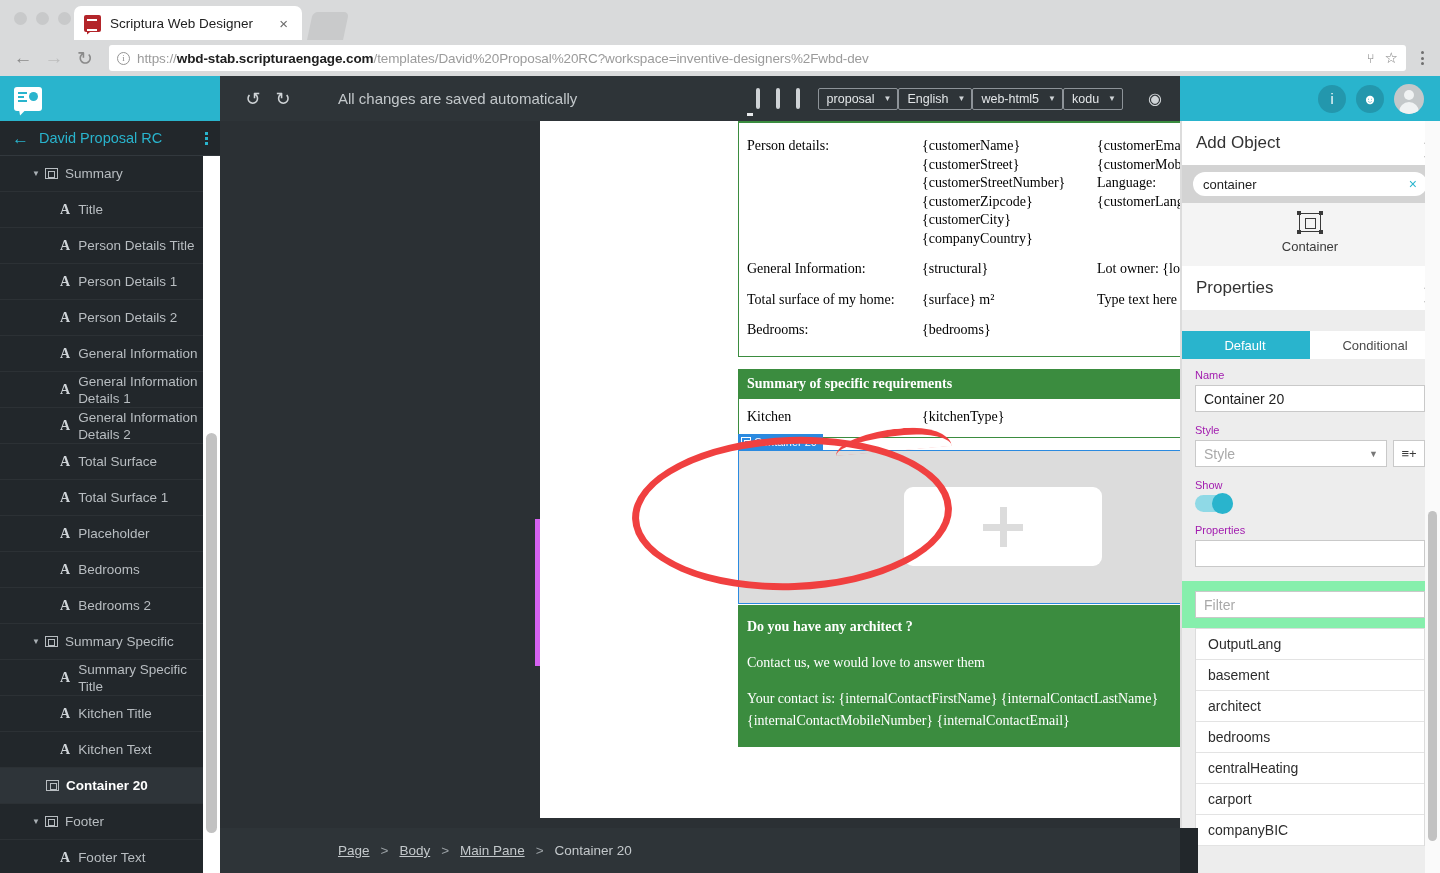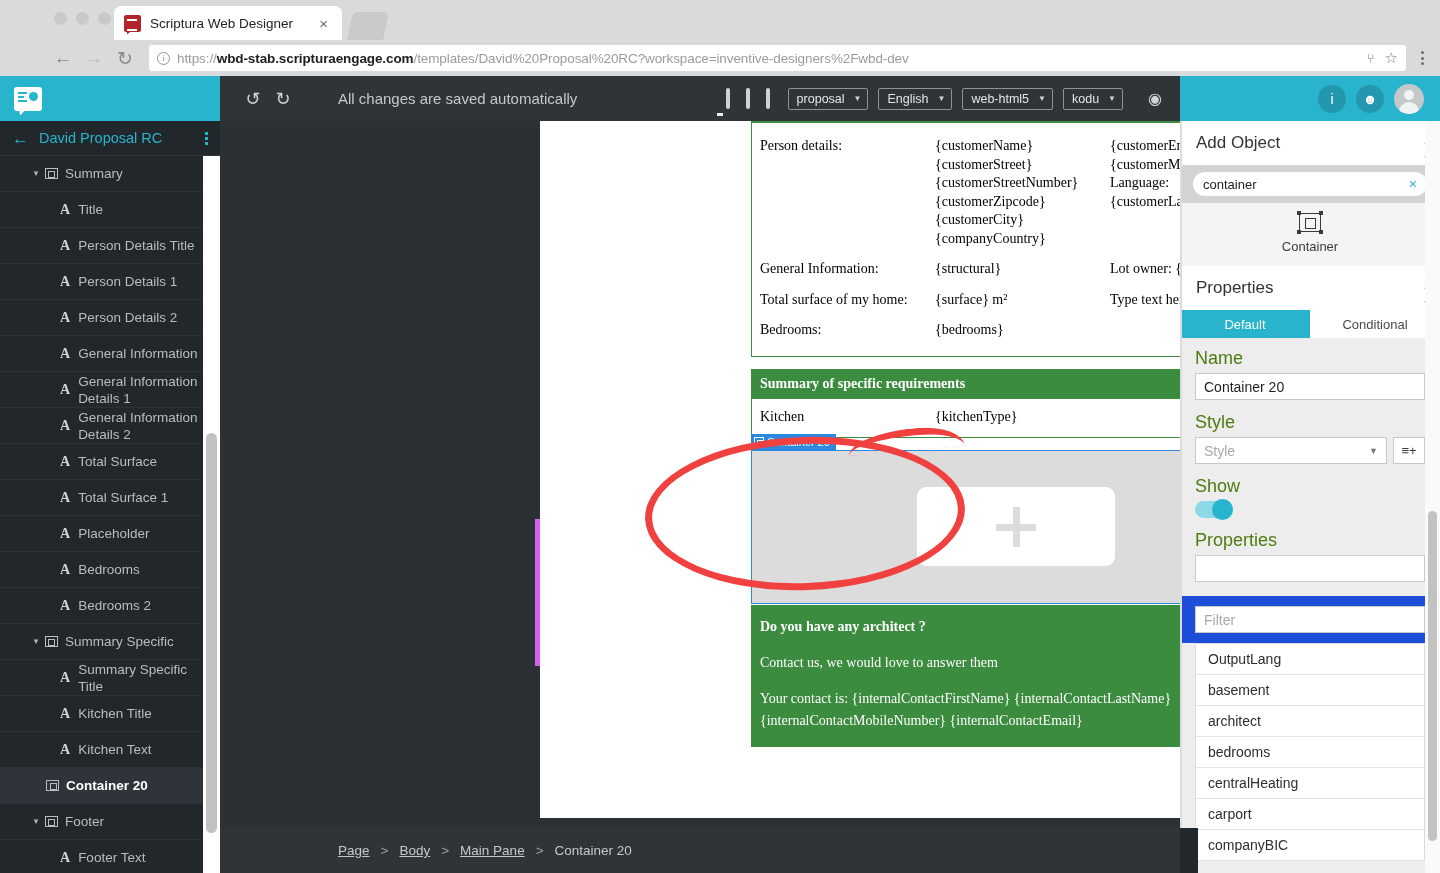--- a/index.html
+++ b/index.html
@@ -4,21 +4,21 @@
 <style>
   * { box-sizing: border-box; margin: 0; padding: 0; }
   html, body {
     width: 1440px; height: 873px;
     font-family: "Liberation Sans", sans-serif;
     background: #ffffff;
     overflow: hidden;
   }
 
   
-  .browser-chrome { width: 1440px; height: 76px; background: #d9dadb; position: relative; padding-left: 40px; }
+  .browser-chrome { width: 1440px; height: 76px; background: #d9dadb; position: relative; }
   .chrome-tabstrip { height: 40px; position: relative; }
   .traffic { position: absolute; left: 14px; top: 12px; display: flex; gap: 9px; }
   .traffic span { width: 13px; height: 13px; border-radius: 50%; background: #c8c9ca; display: block; }
   .tab {
     position: absolute; left: 74px; top: 6px; width: 228px; height: 34px;
     background: #fff; border-radius: 7px 7px 0 0;
     display: flex; align-items: center; padding: 0 10px;
   }
   .tab-favicon {
     width: 17px; height: 17px; background: #b3252a; border-radius: 2px;
@@ -123,35 +123,35 @@
              color: #cfd3d6; font-size: 18px; }
   .tb-status { font-size: 15px; color: #c3c8cb; margin-left: 40px; }
   .tb-devices { margin-left: auto; display: flex; align-items: center; gap: 16px; }
   .dev { position: relative; }
   .dev-desktop { width: 20px; height: 14px; background: #e8eaec; border-radius: 2px; }
   .dev-desktop::after { content:""; position:absolute; left:7px; top:14px; width:6px; height:3px; background:#e8eaec; }
   .dev-tablet { width: 13px; height: 17px; border: 2px solid #cfd3d6; border-radius: 2px; }
   .dev-tabletl { width: 17px; height: 12px; border: 2px solid #cfd3d6; border-radius: 2px; }
   .dev-phone { width: 9px; height: 16px; border: 2px solid #cfd3d6; border-radius: 2px; }
 
-  .tb-selects { display: flex; align-items: center; gap: 10px; margin-left: 18px; }
+  .tb-selects { display: flex; align-items: center; margin-left: 18px; }
   .tb-select {
     height: 22px; border: 1px solid #8d9398; border-radius: 2px; display: flex; align-items: center;
     padding: 0 6px 0 8px; font-size: 12.5px; color: #e3e6e8; gap: 9px;
   }
   .tb-select .car { font-size: 8px; color: #cfd3d6; }
   .tb-eye { margin-left: 25px; font-size: 16px; color: #cfd3d6; }
 
   .canvas-wrap { flex: 1 1 auto; position: relative; overflow: hidden; background: #2b3034; }
   .purple-bar { position: absolute; left: 315px; top: 398px; width: 5px; height: 147px; background: #d561f0; }
   .page {
     position: absolute; left: 320px; top: 0; width: 735px; height: 697px; background: #fff;
   }
 
-  .doc { position: absolute; left: 211px; top: -8px; width: 529px; font-family: "Liberation Serif", serif; color: #000; }
+  .doc { position: absolute; left: 198px; top: -8px; width: 529px; font-family: "Liberation Serif", serif; color: #000; }
   .green-sliver {
     height: 10px; background: #3b8c3f; border-left: 1px solid #3b8c3f; border-right: 1px solid #3b8c3f;
     overflow: hidden; position: relative;
   }
 
   .doc-block { border: 1px solid #3b8c3f; border-top: none; padding: 14px 8px 16px 8px; }
   .doc-row { display: flex; margin-bottom: 12px; font-size: 14px; line-height: 18.5px; }
   .doc-row:last-child { margin-bottom: 0; }
   .col-a { width: 175px; flex: 0 0 auto; }
   .col-b { width: 175px; flex: 0 0 auto; }
@@ -248,27 +248,27 @@
                 align-items: center; gap: 7px; }
   .obj-ico { width: 22px; height: 19px; border: 1.6px solid #3a3a3a; position: relative; }
   .obj-ico::after { content:""; position:absolute; left:5px; top:3.5px; width:9px; height:9px; border:1.6px solid #3a3a3a; }
   .obj-ico i { position:absolute; width:4px; height:4px; background:#3a3a3a; }
   .obj-ico i:nth-child(1){ left:-3px; top:-3px; }
   .obj-ico i:nth-child(2){ right:-3px; top:-3px; }
   .obj-ico i:nth-child(3){ left:-3px; bottom:-3px; }
   .obj-ico i:nth-child(4){ right:-3px; bottom:-3px; }
   .obj-label { font-size: 13px; color: #3a3a3a; }
 
-  .tabs { display: flex; height: 28px; }
+  .tabs { display: flex; height: 28px; margin-top: 21px; }
   .tab-btn { flex: 1 1 0; display: flex; align-items: center; justify-content: center;
              font-size: 13px; color: #4a4a4a; background: #fff; }
   .tab-btn.active { background: #29b4cd; color: #fff; }
 
   .field-area { padding: 10px 15px 14px 15px; background: #ededed; }
-  .fld-label { font-size: 18px; color: #4d7c0f; margin-bottom: 4px; }
+  .fld-label { font-size: 11px; color: #a21caf; margin-bottom: 4px; }
   .fld-input {
     background: #fff; border: 1px solid #c9c9c9; height: 27px; display: flex; align-items: center;
     padding: 0 8px; font-size: 14px; color: #1f1f1f;
   }
   .fld-input.placeholder { color: #a9a9a9; }
   .fld-select { display: flex; gap: 6px; }
   .fld-select .sel {
     flex: 1 1 auto; background: #fff; border: 1px solid #c9c9c9; height: 27px;
     display: flex; align-items: center; padding: 0 8px; font-size: 14px; color: #a9a9a9;
   }
@@ -276,21 +276,21 @@
   .sel-btn {
     width: 32px; background: #fff; border: 1px solid #c9c9c9; height: 27px;
     display: flex; align-items: center; justify-content: center; color: #3a3a3a; font-size: 13px;
   }
   .toggle {
     width: 38px; height: 17px; border-radius: 9px; background: #8fd9e6; position: relative;
   }
   .toggle i { position: absolute; right: 0; top: -2px; width: 21px; height: 21px; border-radius: 50%; background: #29b4cd; }
   .spacer12 { height: 12px; }
 
-  .data-filter { padding: 10px 15px 10px 15px; background: #1d4ed8; }
+  .data-filter { padding: 10px 15px 10px 15px; background: #86efac; }
   .data-list { margin: 0 15px; border: 1px solid #dcdcdc; border-bottom: none; background: #fff; }
   .data-item { height: 31px; display: flex; align-items: center; padding: 0 12px;
                font-size: 14px; color: #2d2d2d; border-bottom: 1px solid #e3e3e3; }
 
   .rp-scroll-track { position: absolute; right: 0; top: 0; width: 15px; height: 752px; background: #fafafa; }
   .rp-scroll-thumb { position: absolute; left: 3px; top: 390px; width: 9px; height: 330px; background: #c2c2c2; border-radius: 5px; }
   .rp-leftedge { position: absolute; left: 0; top: 0; width: 2px; height: 752px; background: #dcdcdc; }
 
   .dark-corner { position:absolute; left:0; bottom:0; width: 18px; height: 45px; background:#22272b; }
 </style>

